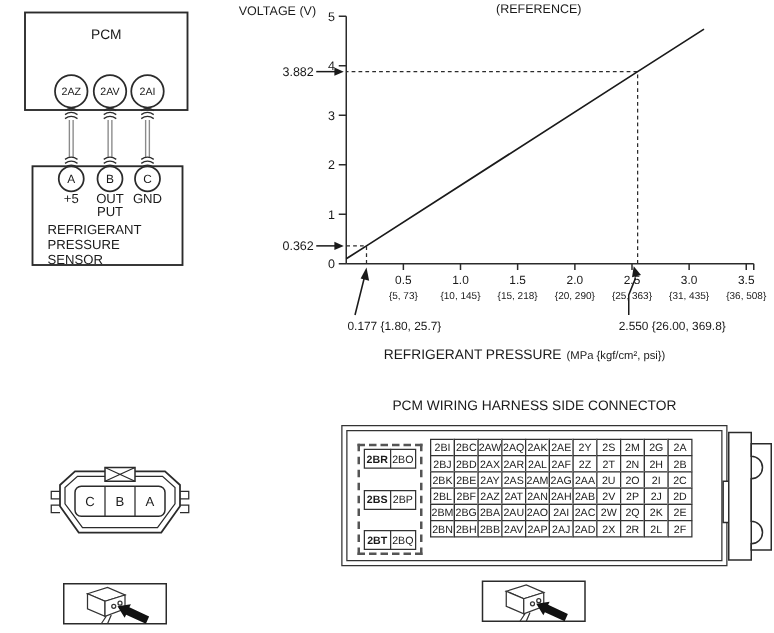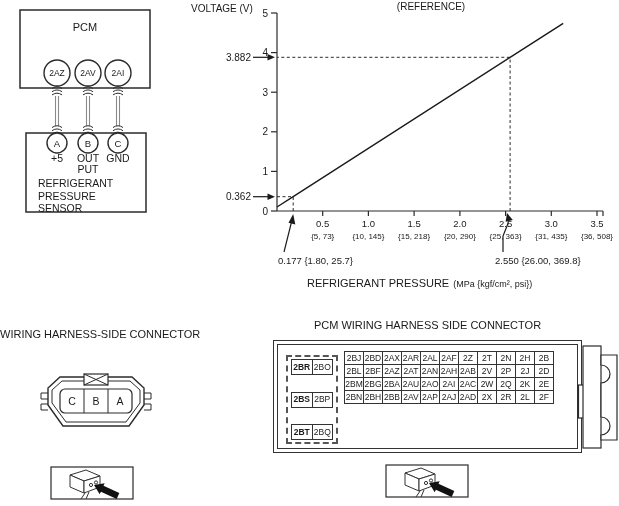--- a/index.html
+++ b/index.html
@@ -160,21 +160,20 @@
       <polygon points="322,213 327.8,219.9 320.6,221.8" fill="#1a1a1a"></polygon>
     </g>
     <text x="310" y="264" font-size="9.5">2.550 {26.00, 369.8}</text>
 
     <text x="122" y="287" font-size="11">
       <tspan>REFRIGERANT PRESSURE</tspan><tspan dx="4" font-size="9">(MPa {kgf/cm², psi})</tspan>
     </text>
   </svg>
 
   <div class="abs section-title" style="left:0;top:327px;width:200px;">
-    <div>WIRING HARNESS-SIDE CONNECTOR</div>
   </div>
 
   <svg style="left:40px;top:374px;" width="112" height="62" viewBox="0 0 112 62">
     <g fill="#fff" stroke="#2b2b2b">
       <path stroke-width="1.4" d="M20,3 H92 L104,14 V31 L89,52 H23 L8,31 V14 Z"></path>
       <path stroke-width="1" d="M22,7 H90 L100,16 V29 L86,48 H26 L12,29 V16 Z"></path>
       <g stroke-width="1" fill="none">
         <path d="M8,19 H1 V25 H8 M8,30 H1 V36 H8"></path>
         <path d="M104,19 H111 V25 H104 M104,30 H111 V36 H104"></path>
       </g>
@@ -214,31 +213,57 @@
           <div class="cell">2BS</div>
           <div class="cell">2BP</div>
         </div>
       <div class="pairrow">
           <div class="cell">2BT</div>
           <div class="cell">2BQ</div>
         </div>
     </div>
     <div class="pin-grid">
       <div class="pcmrow">
+          <div class="cell">2BI</div>
+          <div class="cell">2BC</div>
+          <div class="cell">2AW</div>
+          <div class="cell">2AQ</div>
+          <div class="cell">2AK</div>
+          <div class="cell">2AE</div>
+          <div class="cell">2Y</div>
+          <div class="cell">2S</div>
+          <div class="cell">2M</div>
+          <div class="cell">2G</div>
+          <div class="cell">2A</div>
+        </div>
+      <div class="pcmrow">
           <div class="cell">2BJ</div>
           <div class="cell">2BD</div>
           <div class="cell">2AX</div>
           <div class="cell">2AR</div>
           <div class="cell">2AL</div>
           <div class="cell">2AF</div>
           <div class="cell">2Z</div>
           <div class="cell">2T</div>
           <div class="cell">2N</div>
           <div class="cell">2H</div>
           <div class="cell">2B</div>
+        </div>
+      <div class="pcmrow">
+          <div class="cell">2BK</div>
+          <div class="cell">2BE</div>
+          <div class="cell">2AY</div>
+          <div class="cell">2AS</div>
+          <div class="cell">2AM</div>
+          <div class="cell">2AG</div>
+          <div class="cell">2AA</div>
+          <div class="cell">2U</div>
+          <div class="cell">2O</div>
+          <div class="cell">2I</div>
+          <div class="cell">2C</div>
         </div>
       <div class="pcmrow grid-gap">
           <div class="cell">2BL</div>
           <div class="cell">2BF</div>
           <div class="cell">2AZ</div>
           <div class="cell">2AT</div>
           <div class="cell">2AN</div>
           <div class="cell">2AH</div>
           <div class="cell">2AB</div>
           <div class="cell">2V</div>

